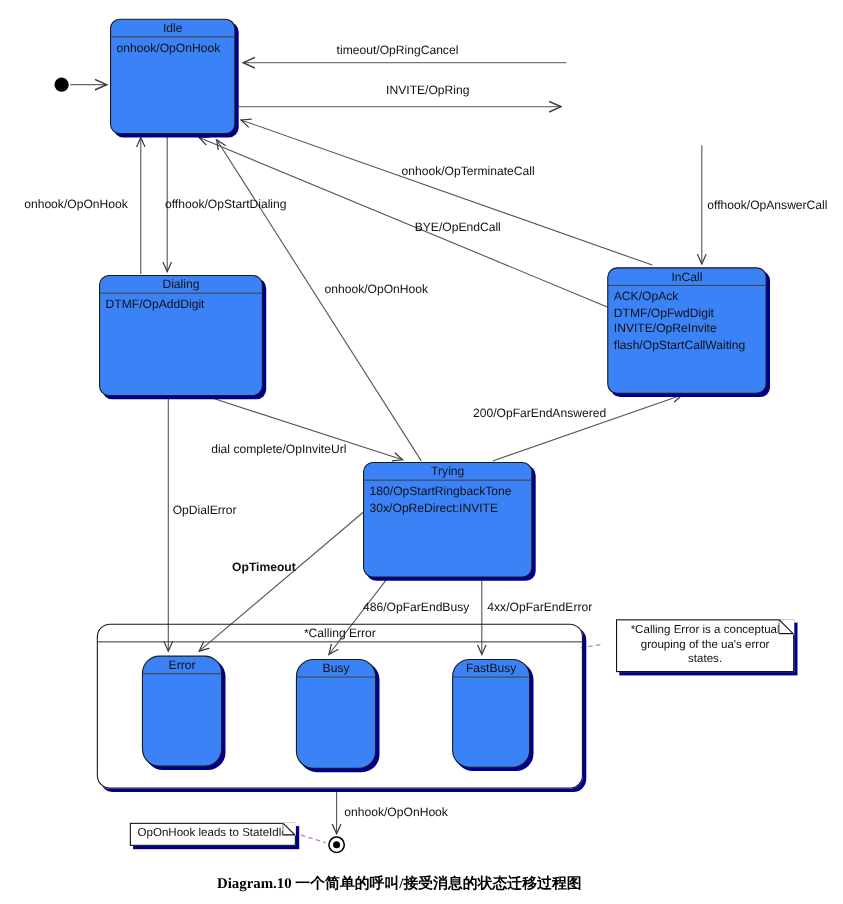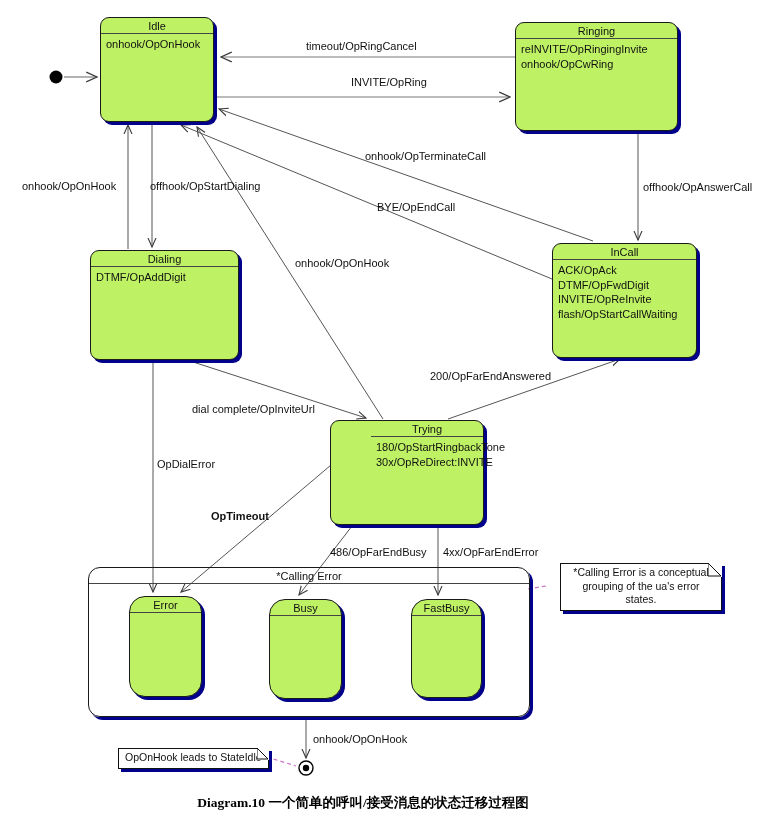--- a/index.html
+++ b/index.html
@@ -5,21 +5,21 @@
   * { margin:0; padding:0; box-sizing:border-box; }
   html,body { background:#ffffff; }
   #canvas {
     position:relative; width:766px; height:822px; background:#ffffff;
     font-family:"Liberation Sans","DejaVu Sans",sans-serif; color:#111;
     overflow:hidden;
   }
   #wires { position:absolute; left:0; top:0; z-index:1; }
 
   .state {
-    position:absolute; background:#bef264; border:1px solid #1a1a1a;
+    position:absolute; background:#3b82f6; border:1px solid #1a1a1a;
     border-radius:9px; box-shadow:3px 3px 0 #00008B; z-index:2;
   }
   .state .title {
     text-align:center; font-size:11px; padding:2px 4px 1px 4px;
     border-bottom:1px solid #444; white-space:nowrap;
   }
   .state .body { padding:3px 5px; font-size:11px; line-height:1.32; }
   .state .body div { white-space:nowrap; }
 
   .group { background:transparent; border-radius:12px; }
@@ -98,46 +98,39 @@
     <line x1="267" y1="757" x2="296" y2="766" stroke="#C878C8" stroke-width="1.2" stroke-dasharray="4 3"></line>
   </svg>
 
   <div class="state" style="left:100px; top:17px; width:114px; height:105px;">
     <div class="title">Idle</div>
     <div class="body">
       <div>onhook/OpOnHook</div>
     </div>
   </div>
 
-  <div class="state" style="left:515px; top:22px; width:163px; height:109px;">
-    <div class="title">Ringing</div>
-    <div class="body">
-      <div>reINVITE/OpRingingInvite</div>
-      <div>onhook/OpCwRing</div>
-    </div>
-  </div>
 
   <div class="state" style="left:90px; top:250px; width:149px; height:110px;">
     <div class="title">Dialing</div>
     <div class="body">
       <div>DTMF/OpAddDigit</div>
     </div>
   </div>
 
   <div class="state" style="left:552px; top:243px; width:145px; height:115px;">
     <div class="title">InCall</div>
     <div class="body">
       <div>ACK/OpAck</div>
       <div>DTMF/OpFwdDigit</div>
       <div>INVITE/OpReInvite</div>
       <div>flash/OpStartCallWaiting</div>
     </div>
   </div>
 
-  <div class="state" style="left:330px; top:420px; width:154px; height:105px;padding-left:40px;">
+  <div class="state" style="left:330px; top:420px; width:154px; height:105px;">
     <div class="title">Trying</div>
     <div class="body">
       <div>180/OpStartRingbackTone</div>
       <div>30x/OpReDirect:INVITE</div>
     </div>
   </div>
 
   <div class="state group" style="left:88px; top:567px; width:442px; height:150px;">
     <div class="title">*Calling Error</div>
 

